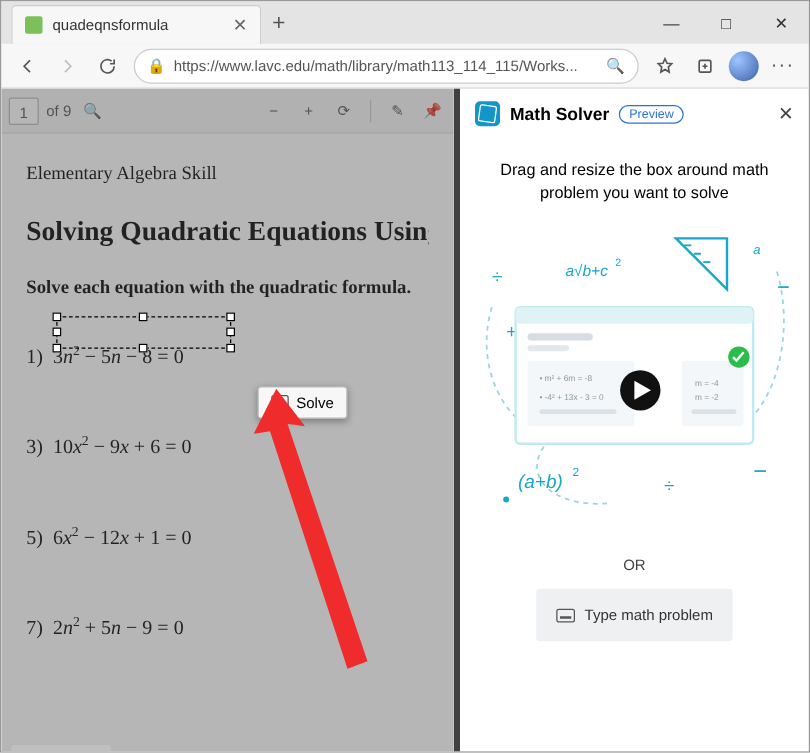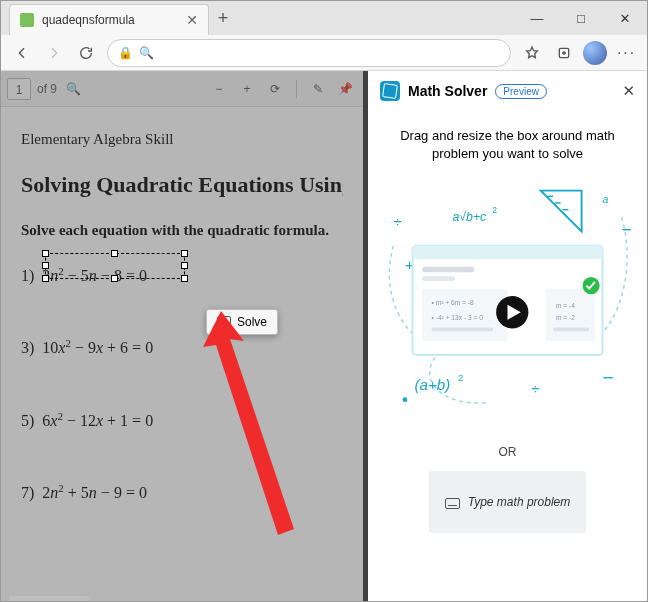--- a/index.html
+++ b/index.html
@@ -30,21 +30,21 @@
 
   
   .pdfwrap { width: 362px; position: relative; background: #fff; }
   .pdfbar { height: 36px; background: #f7f7f7; border-bottom: 1px solid #ddd; display: flex; align-items: center; padding: 0 6px; gap: 6px; font-size: 12px; color: #555; }
   .pagebox { width: 24px; height: 22px; border: 1px solid #bbb; background: #fff; text-align: center; line-height: 22px; border-radius: 2px; }
   .pdfbar .grow { flex: 1; }
   .pdfbar .tbtn { width: 22px; text-align: center; cursor: pointer; color:#555;}
   .pdfpage { padding: 24px 20px; font-family: "Times New Roman", serif; color: #000; position: relative; height: calc(100% - 36px); background:#fff; }
   .pdfpage .hdr1 { font-size: 15px; margin-bottom: 24px; }
   .pdfpage .hdr2 { font-size: 22px; font-weight: bold; margin-bottom: 24px; white-space: nowrap; overflow:hidden; }
-  .pdfpage .hdr3 { font-size: 15px; font-weight: bold; margin-bottom: 26px; white-space: nowrap; overflow:hidden;}
+  .pdfpage .hdr3 { font-size: 15px; font-weight: bold; margin-bottom: 36px; white-space: nowrap; overflow:hidden;}
   .eq { font-size: 16px; margin-bottom: 52px; white-space: nowrap; }
   .eq sup { font-size: 11px; }
   .eq .n { font-style: italic; }
 
   
   .selbox { position: absolute; border: 1.5px dashed #000; background: rgba(255,255,255,.0); }
   .selbox .h { position: absolute; width: 7px; height: 7px; background: #fff; border: 1px solid #000; }
   .h.tl{left:-4px;top:-4px}.h.tr{right:-4px;top:-4px}.h.bl{left:-4px;bottom:-4px}.h.br{right:-4px;bottom:-4px}
   .h.tm{left:calc(50% - 4px);top:-4px}.h.bm{left:calc(50% - 4px);bottom:-4px}
   .h.ml{left:-4px;top:calc(50% - 4px)}.h.mr{right:-4px;top:calc(50% - 4px)}
@@ -67,21 +67,21 @@
   .plogo::after{content:"";position:absolute;inset:3px;border:1.6px solid #fff;border-radius:2px;transform:rotate(8deg);}
   .ptitle { font-size: 14px; font-weight: 600; }
   .badge { font-size: 10px; color: #2b73db; border: 1px solid #2b73db; border-radius: 9px; padding: 1px 7px; }
   .phead .grow { flex: 1; }
   .pclose { cursor:pointer; color:#444; font-size:15px;}
   .pbody { flex: 1; padding: 0 16px; text-align: center; overflow:hidden;}
   .pmsg { font-size: 13px; color: #000000; margin: 16px 10px 10px; line-height: 1.4; }
   .illus { position: relative; height: 250px; margin: 4px 0; }
   .illus svg { position:absolute; inset:0; width:100%; height:100%; }
   .orlbl { font-size: 12px; color: #444; margin: 22px 0 12px; }
-  .typebtn { display: inline-flex; align-items:flex-end; gap:8px; background: #eef0f2; border: none; border-radius: 3px; padding: 24px 16px; font-size: 12px; color: #333; cursor: pointer; font-style: italic; }
+  .typebtn { display: inline-flex; align-items:center; gap:8px; background: #eef0f2; border: none; border-radius: 3px; padding: 14px 16px; font-size: 12px; color: #333; cursor: pointer; }
   .kbic{width:15px;height:11px;border:1.4px solid #555;border-radius:2px;position:relative;}
   .kbic::before{content:"";position:absolute;left:2px;right:2px;bottom:2px;height:1.4px;background:#555;}
   .scroll { position:absolute; bottom:0; left:8px; height:7px; width:80px; background:#bfbfbf; border-radius:3px; z-index:5;}
 </style>
 </head>
 <body>
 
 <div class="titlebar">
   <div class="tab">
     <div class="fav"></div>
@@ -107,20 +107,21 @@
       </svg>
     </div>
   <div class="ibtn">
       <svg viewBox="0 0 24 24" fill="none" stroke="#555" stroke-width="2">
         <path d="M20 12a8 8 0 1 1-3-6.2"></path>
         <path d="M20 4v5h-5"></path>
       </svg>
     </div>
   <div class="urlbox">
     <span class="lock">🔒</span>
+    <span class="txt">https://www.lavc.edu/math/library/math113_114_115/Works...</span>
     <span style="color:#555">🔍</span>
   </div>
   <div class="ibtn">
       <svg viewBox="0 0 24 24" fill="none" stroke="#555" stroke-width="2">
         <path d="M12 3l2.5 5.5L20 9l-4 4 1 6-5-3-5 3 1-6-4-4 5.5-.5z"></path>
       </svg>
     </div>
   <div class="ibtn">
       <svg viewBox="0 0 24 24" fill="none" stroke="#555" stroke-width="2">
         <rect x="5" y="5" width="14" height="14" rx="2"></rect>

